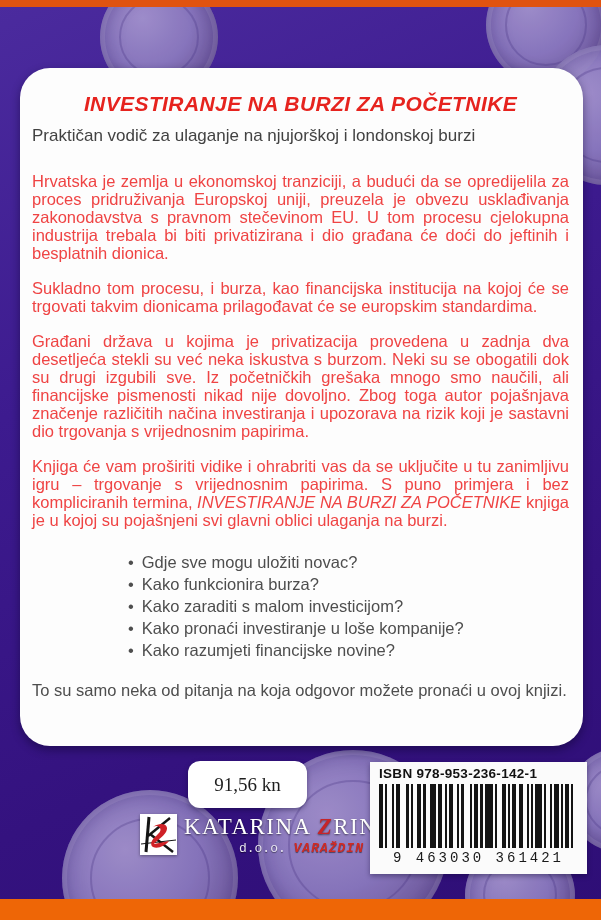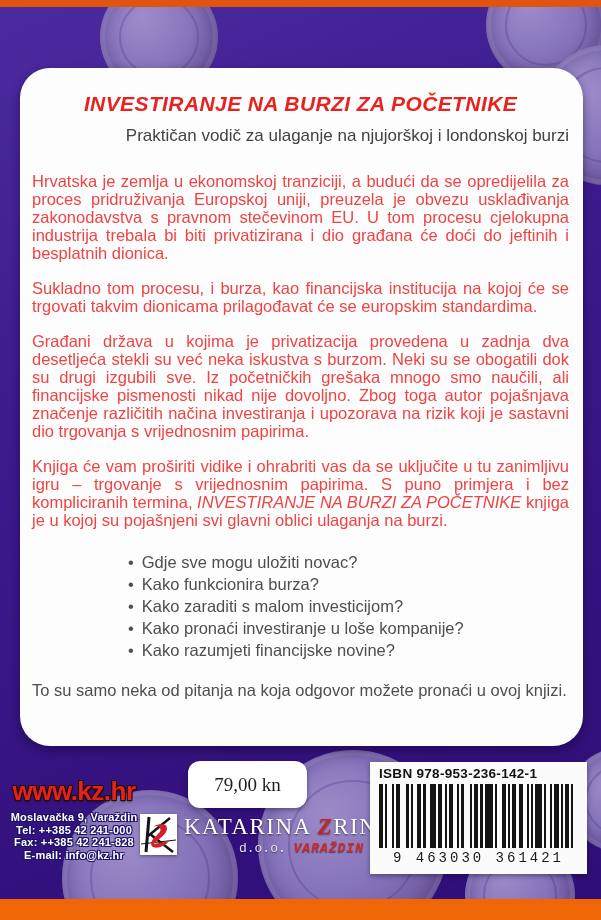--- a/index.html
+++ b/index.html
@@ -28,21 +28,21 @@
     position:absolute;left:20px;top:68px;width:563px;height:678px;z-index:2;
     background:#fdfdfd;border-radius:30px;
     box-shadow:0 4px 10px rgba(10,5,40,.45);
     box-sizing:border-box;padding:24px 14px 0 12px;
   }
   .title{
     margin:0;text-align:center;color:#e6231e;
     font-size:21px;font-weight:bold;font-style:italic;letter-spacing:.4px;
   }
   .subtitle{
-    margin:10px 0 0 0;text-align:right;color:#424242;font-size:17px;
+    margin:10px 0 0 0;text-align:left;color:#424242;font-size:17px;
   }
   .para{
     margin:17px 0 0 0;color:#ef4444;font-size:16.5px;line-height:18px;
     text-align:justify;
   }
   .para em{font-style:italic;}
   .bullets{
     list-style:none;margin:22px 0 0 0;padding:0 0 0 96px;color:#4e4e4e;
     font-size:16.5px;line-height:22px;
   }
@@ -130,30 +130,23 @@
       <li><span class="dot">•</span><span>Gdje sve mogu uložiti novac?</span></li>
       <li><span class="dot">•</span><span>Kako funkcionira burza?</span></li>
       <li><span class="dot">•</span><span>Kako zaraditi s malom investicijom?</span></li>
       <li><span class="dot">•</span><span>Kako pronaći investiranje u loše kompanije?</span></li>
       <li><span class="dot">•</span><span>Kako razumjeti financijske novine?</span></li>
     </ul>
 
     <p class="closing">To su samo neka od pitanja na koja odgovor možete pronaći u ovoj knjizi.</p>
   </div>
 
-  <div class="contact">
-    <div class="www">www.kz.hr</div>
-    <div class="line">Moslavačka 9, Varaždin</div>
-    <div class="line">Tel: ++385 42 241-000</div>
-    <div class="line">Fax: ++385 42 241-828</div>
-    <div class="line">E-mail: info@kz.hr</div>
-  </div>
 
   <div class="price-tag">
-    <span>79,00 kn</span>
+    <span>91,56 kn</span>
   </div>
 
   <div class="publisher">
     <div class="kz-icon">
       <svg width="37" height="41" viewBox="0 0 37 41" xmlns="http://www.w3.org/2000/svg">
         <rect x="0" y="0" width="37" height="41" fill="#ffffff"></rect>
         <path d="M9 3 L6 38" stroke="#141414" stroke-width="3"></path>
         <path d="M8 22 L30 4" stroke="#141414" stroke-width="2.4"></path>
         <path d="M10 20 L33 38" stroke="#141414" stroke-width="2.4"></path>
         <path d="M1 30 L36 26" stroke="#141414" stroke-width="1"></path>

